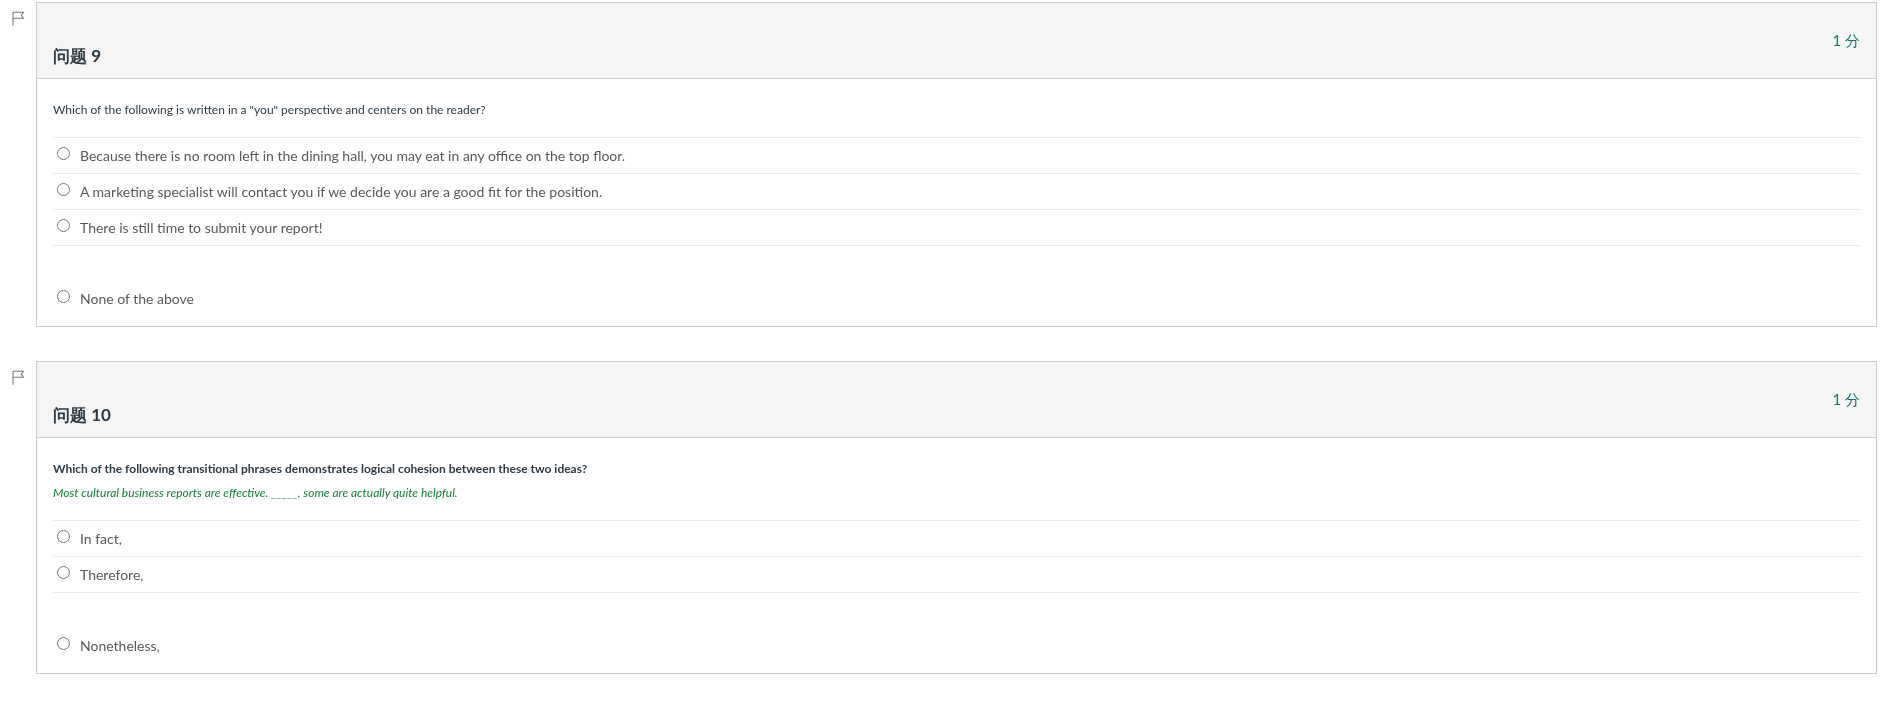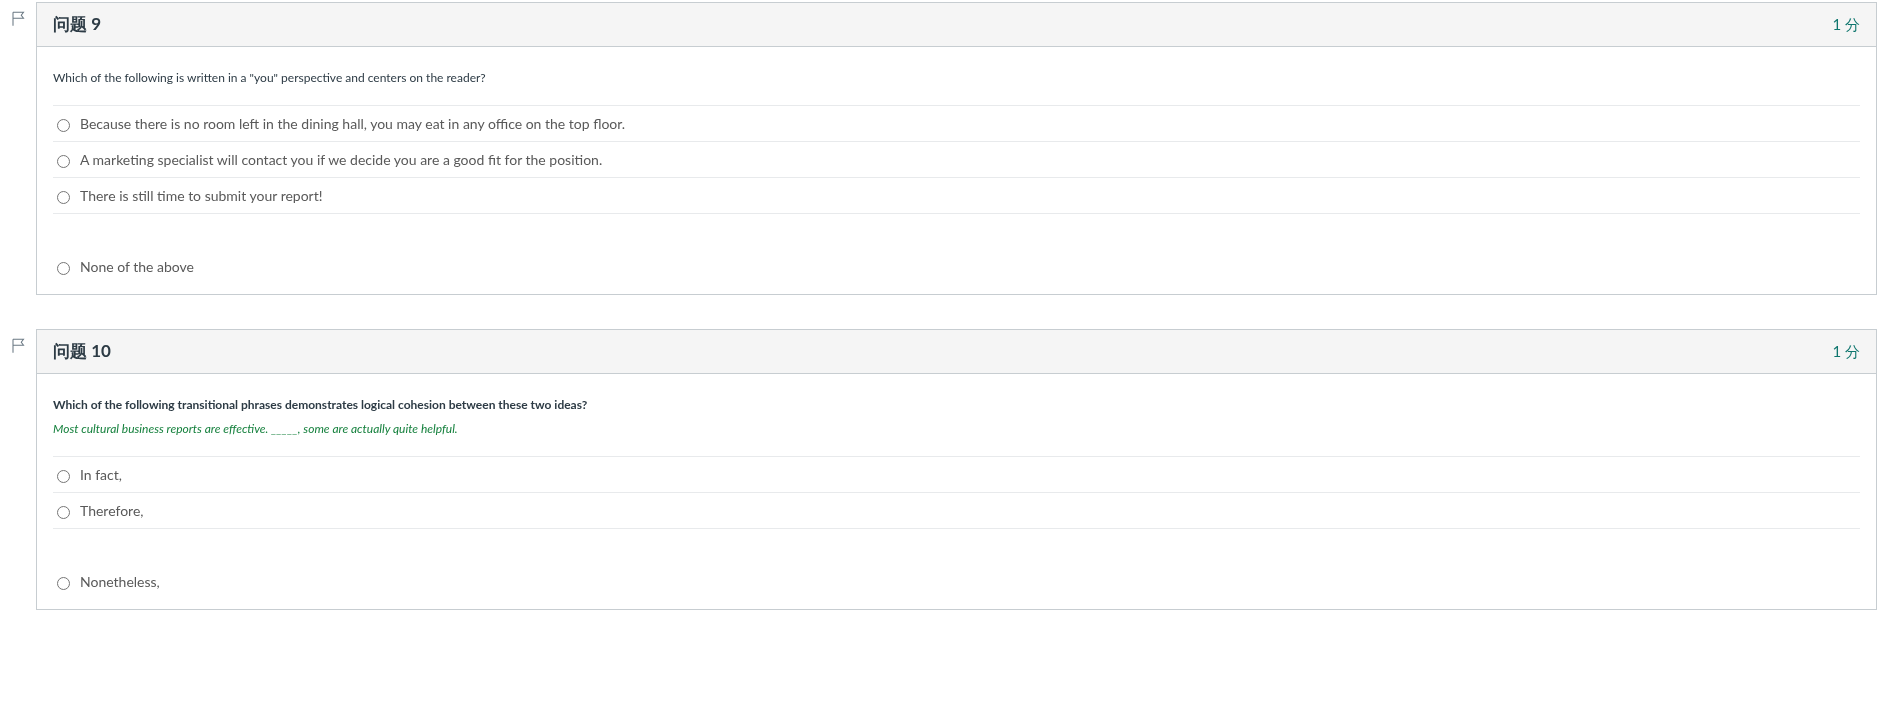--- a/index.html
+++ b/index.html
@@ -43,20 +43,21 @@
       justify-content: space-between;
       align-items: center;
       background: #f5f5f5;
       border-bottom: 1px solid #c7cdd1;
       padding: 10px 16px;
     }
     .question-title {
       font-size: 17px;
       font-weight: 700;
       color: #2d3b45;
+      margin-top: 32px;
     }
     .question-points {
       font-size: 15px;
       color: #0f766e;
     }
     .question-body {
       padding: 22px 16px 10px 16px;
     }
     .question-prompt {
       font-size: 12px;
@@ -72,21 +73,21 @@
       font-style: italic;
       margin-top: 6px;
       color: #15803d;
       font-weight: 400;
     }
     .answers {
       border-top: 1px solid #e8eaec;
     }
     .answer-row {
       display: flex;
-      align-items: flex-end;
+      align-items: flex-start;
       padding: 9px 4px;
       border-bottom: 1px solid #e8eaec;
       font-size: 14px;
       color: #595959;
       cursor: pointer;
     }
     .answer-row:last-child {
       border-bottom: none;
       margin-top: 35px;
     }

